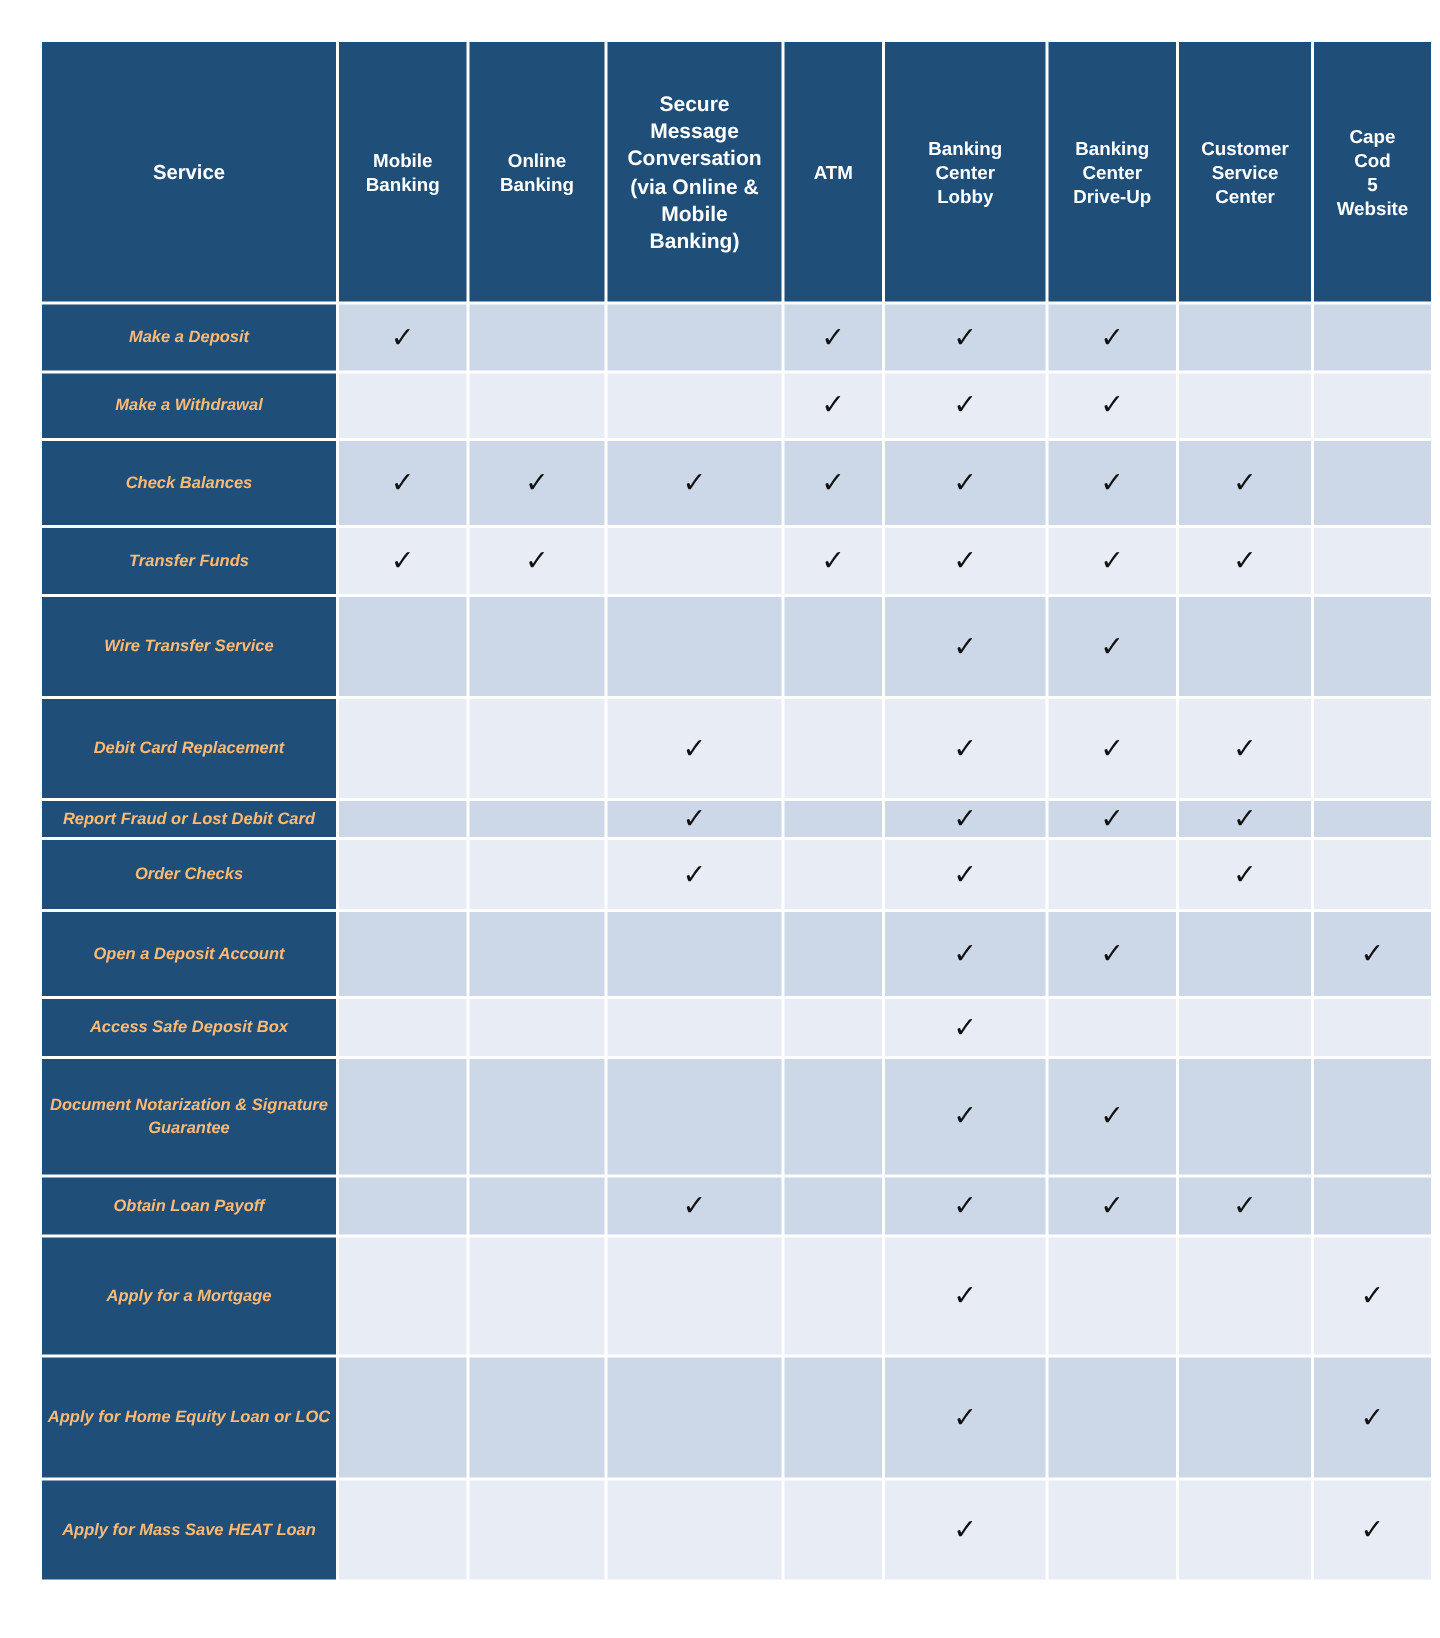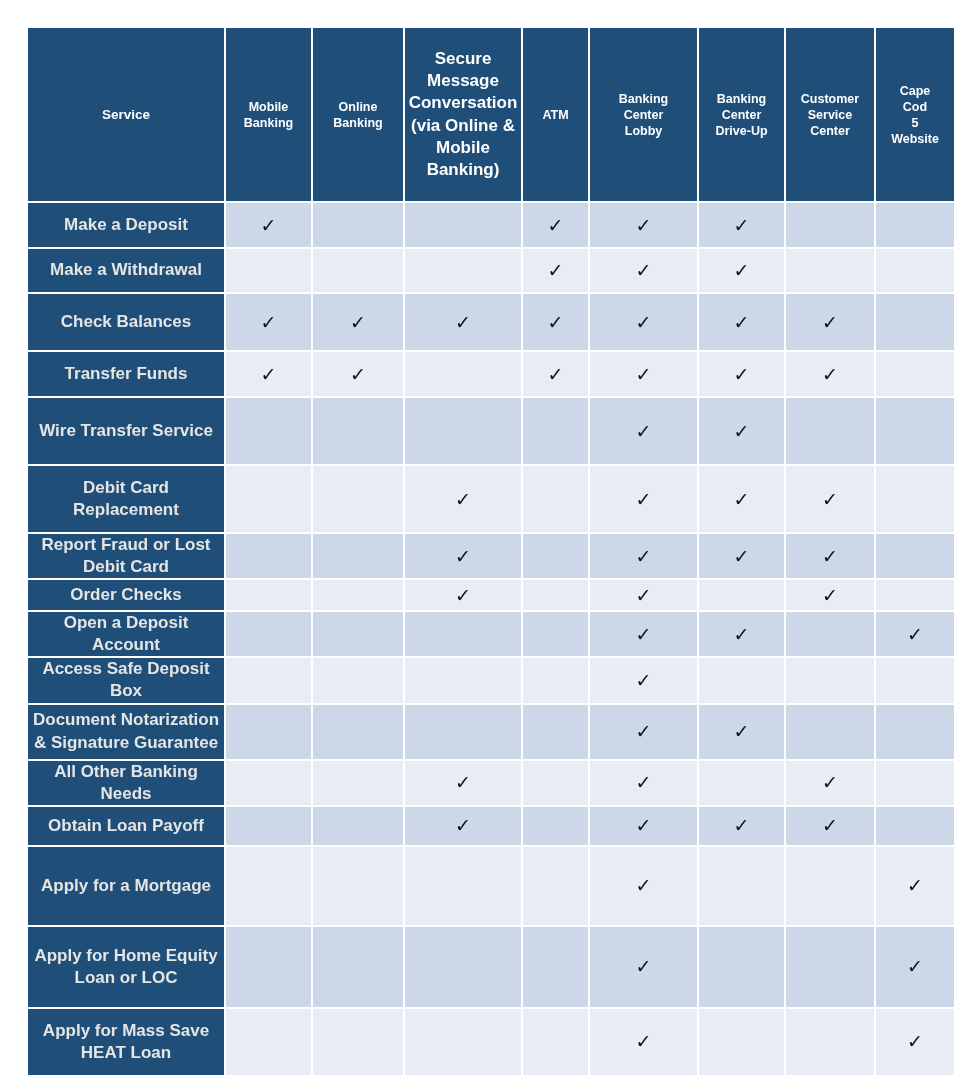--- a/index.html
+++ b/index.html
@@ -41,32 +41,33 @@
     font-weight: bold;
     font-size: 12.5px;
     line-height: 1.28;
     height: 173px;
     padding: 2px 3px;
   }
   thead th.col-service {
     font-size: 13.5px;
   }
   thead th.col-secure {
-    font-size: 17px;
+    font-size: 14px;
     line-height: 1.3;
   }
   
   td.service {
     background: #1f4e79;
-    color: #e5e5e5;
+    color: #fdba74;
     font-weight: bold;
-    font-size: 17px;
+    font-size: 11px;
     line-height: 1.3;
     padding: 2px 5px;
     text-align: center;
+    font-style: italic;
   }
   
   td.cell {
     font-size: 19px;
     color: #111111;
     font-family: "DejaVu Sans", sans-serif;
     line-height: 1;
   }
   tr.band-a td.cell { background: #ccd7e8; }
   tr.band-b td.cell { background: #e8ecf5; }
@@ -185,73 +186,62 @@
           <td class="service">Report Fraud or Lost Debit Card</td>
           <td class="cell"><span class="check off">✓</span></td>
           <td class="cell"><span class="check off">✓</span></td>
           <td class="cell"><span class="check">✓</span></td>
           <td class="cell"><span class="check off">✓</span></td>
           <td class="cell"><span class="check">✓</span></td>
           <td class="cell"><span class="check">✓</span></td>
           <td class="cell"><span class="check">✓</span></td>
           <td class="cell"><span class="check off">✓</span></td>
         </tr>
-        <tr class="band-b" style="height: 30px;">
+        <tr class="band-b" style="height: 46px;">
           <td class="service">Order Checks</td>
           <td class="cell"><span class="check off">✓</span></td>
           <td class="cell"><span class="check off">✓</span></td>
           <td class="cell"><span class="check">✓</span></td>
           <td class="cell"><span class="check off">✓</span></td>
           <td class="cell"><span class="check">✓</span></td>
           <td class="cell"><span class="check off">✓</span></td>
           <td class="cell"><span class="check">✓</span></td>
           <td class="cell"><span class="check off">✓</span></td>
         </tr>
-        <tr class="band-a" style="height: 26px;">
+        <tr class="band-a" style="height: 56px;">
           <td class="service">Open a Deposit Account</td>
           <td class="cell"><span class="check off">✓</span></td>
           <td class="cell"><span class="check off">✓</span></td>
           <td class="cell"><span class="check off">✓</span></td>
           <td class="cell"><span class="check off">✓</span></td>
           <td class="cell"><span class="check">✓</span></td>
           <td class="cell"><span class="check">✓</span></td>
           <td class="cell"><span class="check off">✓</span></td>
           <td class="cell"><span class="check">✓</span></td>
         </tr>
-        <tr class="band-b" style="height: 24px;">
+        <tr class="band-b" style="height: 38px;">
           <td class="service">Access Safe Deposit Box</td>
           <td class="cell"><span class="check off">✓</span></td>
           <td class="cell"><span class="check off">✓</span></td>
           <td class="cell"><span class="check off">✓</span></td>
           <td class="cell"><span class="check off">✓</span></td>
           <td class="cell"><span class="check">✓</span></td>
           <td class="cell"><span class="check off">✓</span></td>
           <td class="cell"><span class="check off">✓</span></td>
           <td class="cell"><span class="check off">✓</span></td>
         </tr>
-        <tr class="band-a" style="height: 54px;">
+        <tr class="band-a" style="height: 77px;">
           <td class="service">Document Notarization &amp; Signature Guarantee</td>
           <td class="cell"><span class="check off">✓</span></td>
           <td class="cell"><span class="check off">✓</span></td>
           <td class="cell"><span class="check off">✓</span></td>
           <td class="cell"><span class="check off">✓</span></td>
           <td class="cell"><span class="check">✓</span></td>
           <td class="cell"><span class="check">✓</span></td>
           <td class="cell"><span class="check off">✓</span></td>
-          <td class="cell"><span class="check off">✓</span></td>
-        </tr>
-        <tr class="band-b" style="height: 42px;">
-          <td class="service">All Other Banking Needs</td>
-          <td class="cell"><span class="check off">✓</span></td>
-          <td class="cell"><span class="check off">✓</span></td>
-          <td class="cell"><span class="check">✓</span></td>
-          <td class="cell"><span class="check off">✓</span></td>
-          <td class="cell"><span class="check">✓</span></td>
-          <td class="cell"><span class="check off">✓</span></td>
-          <td class="cell"><span class="check">✓</span></td>
           <td class="cell"><span class="check off">✓</span></td>
         </tr>
         <tr class="band-a" style="height: 38px;">
           <td class="service">Obtain Loan Payoff</td>
           <td class="cell"><span class="check off">✓</span></td>
           <td class="cell"><span class="check off">✓</span></td>
           <td class="cell"><span class="check">✓</span></td>
           <td class="cell"><span class="check off">✓</span></td>
           <td class="cell"><span class="check">✓</span></td>
           <td class="cell"><span class="check">✓</span></td>

